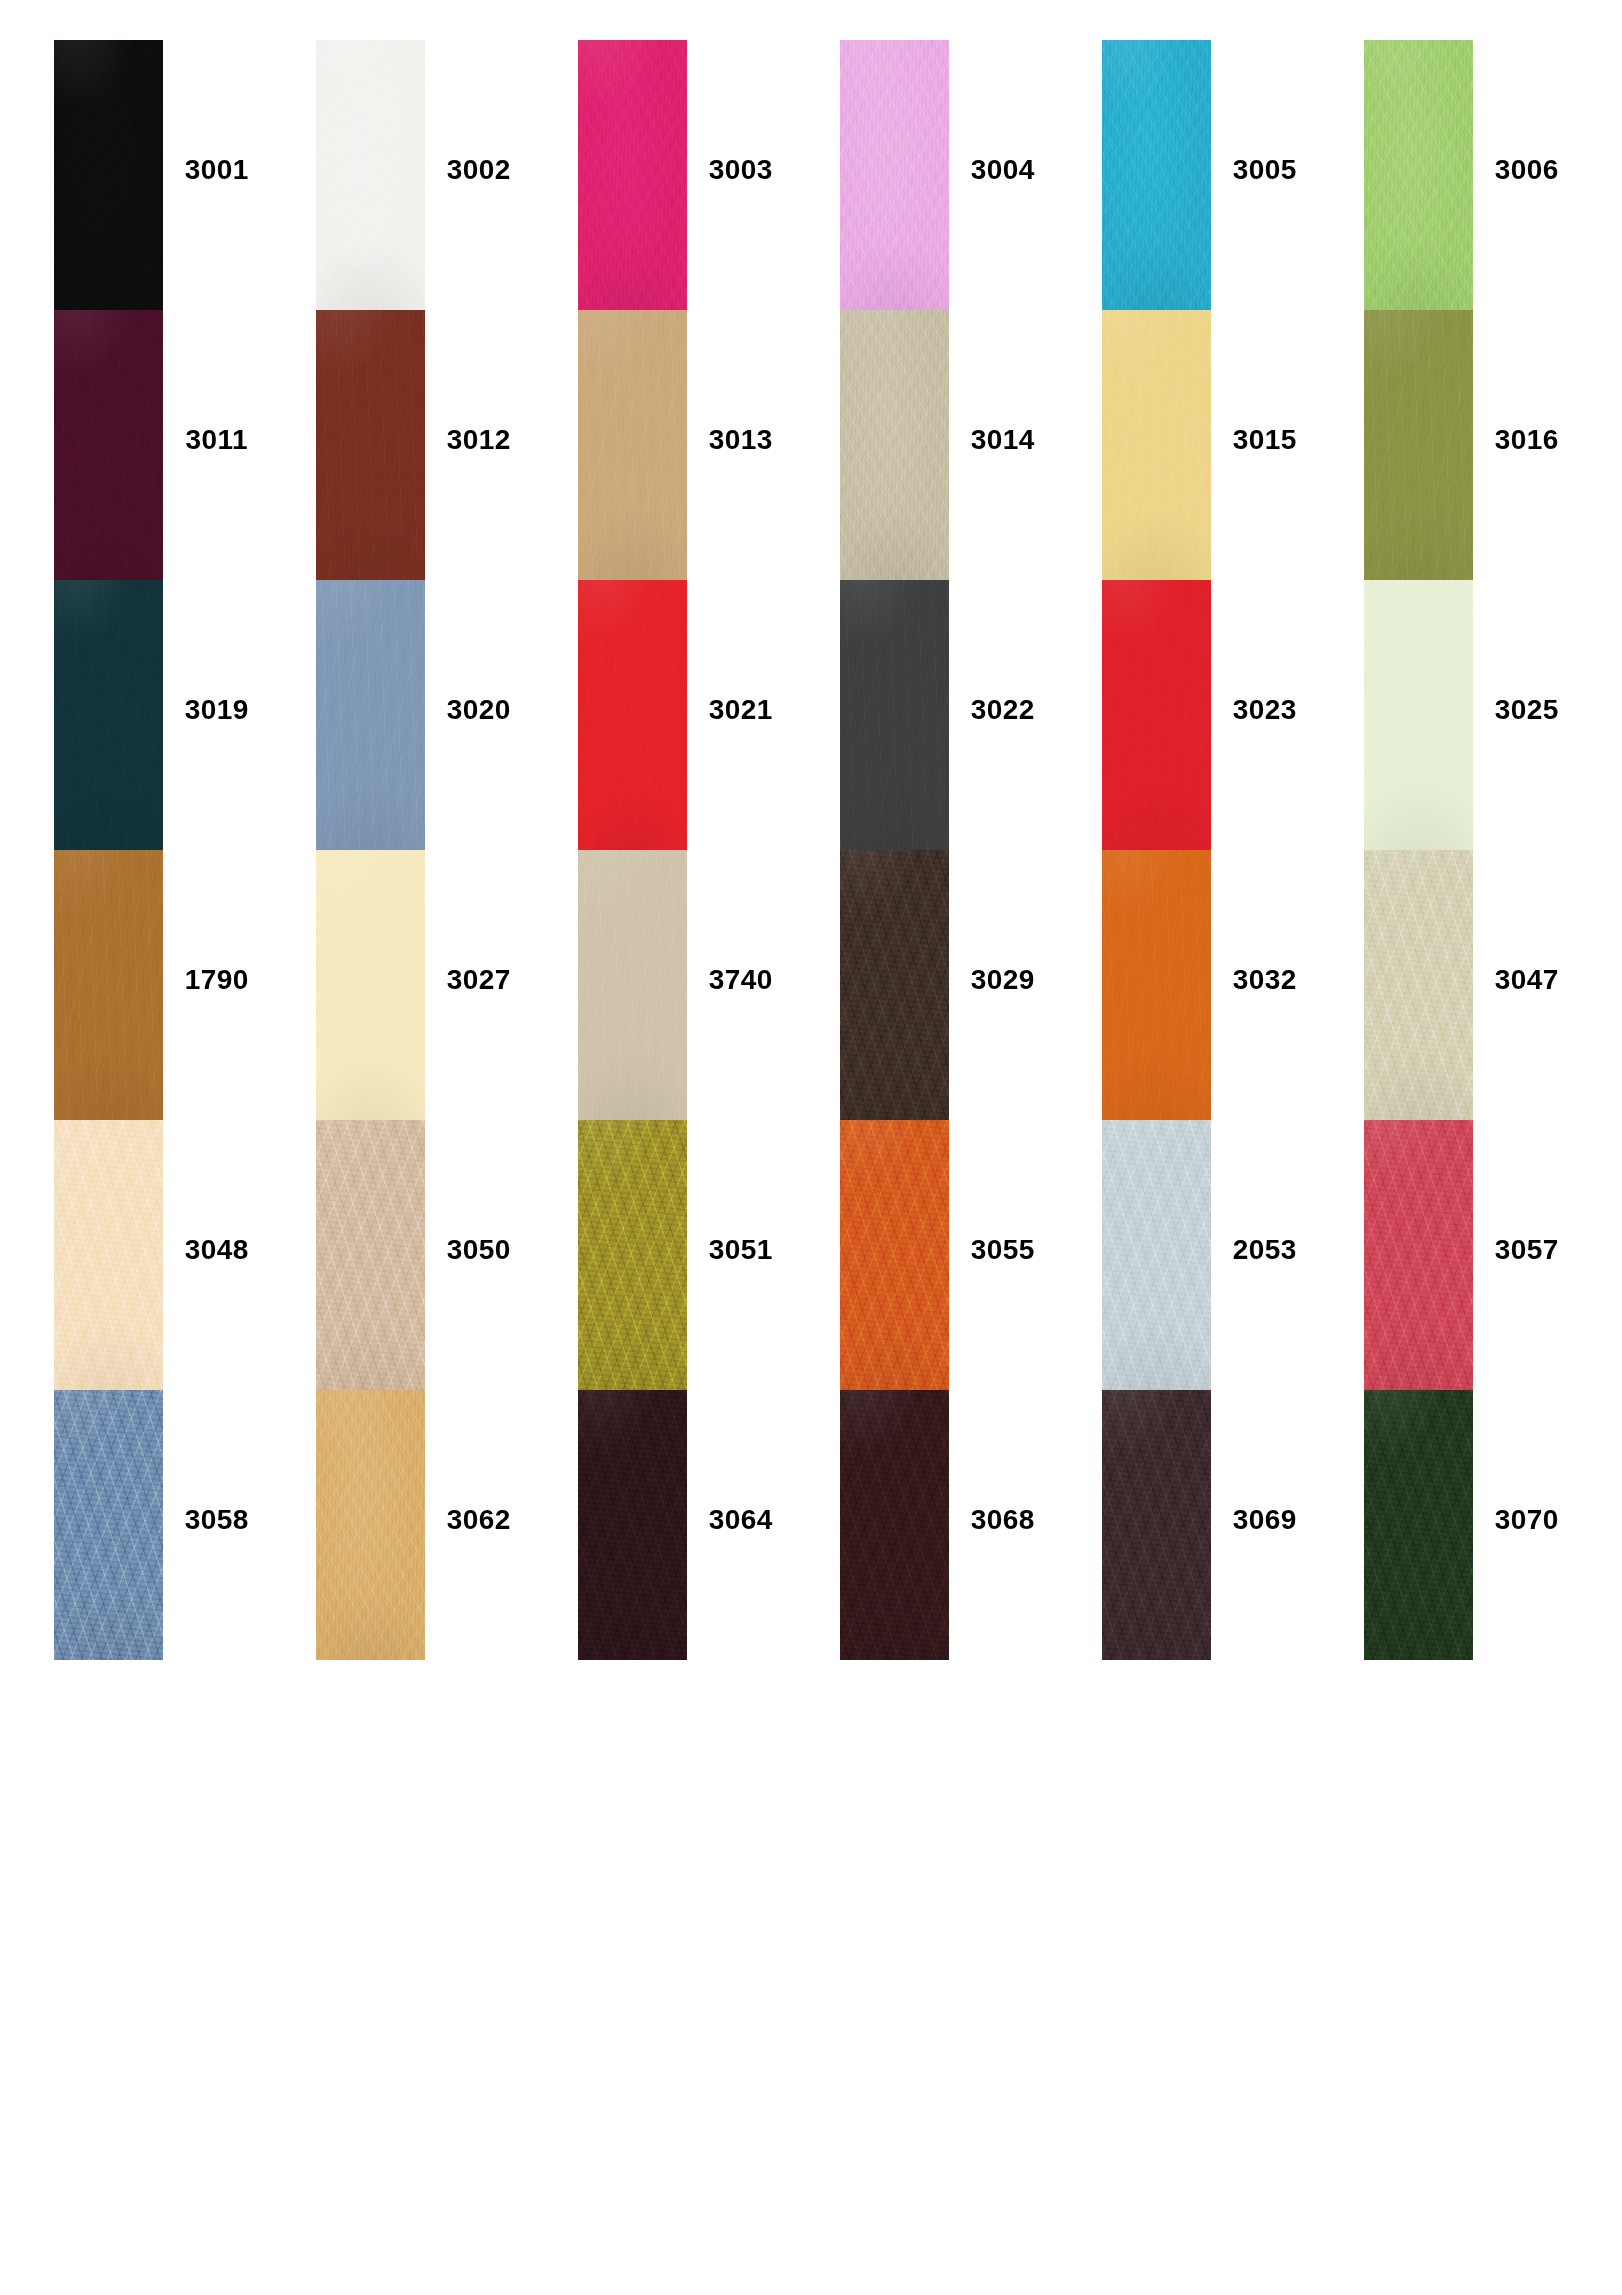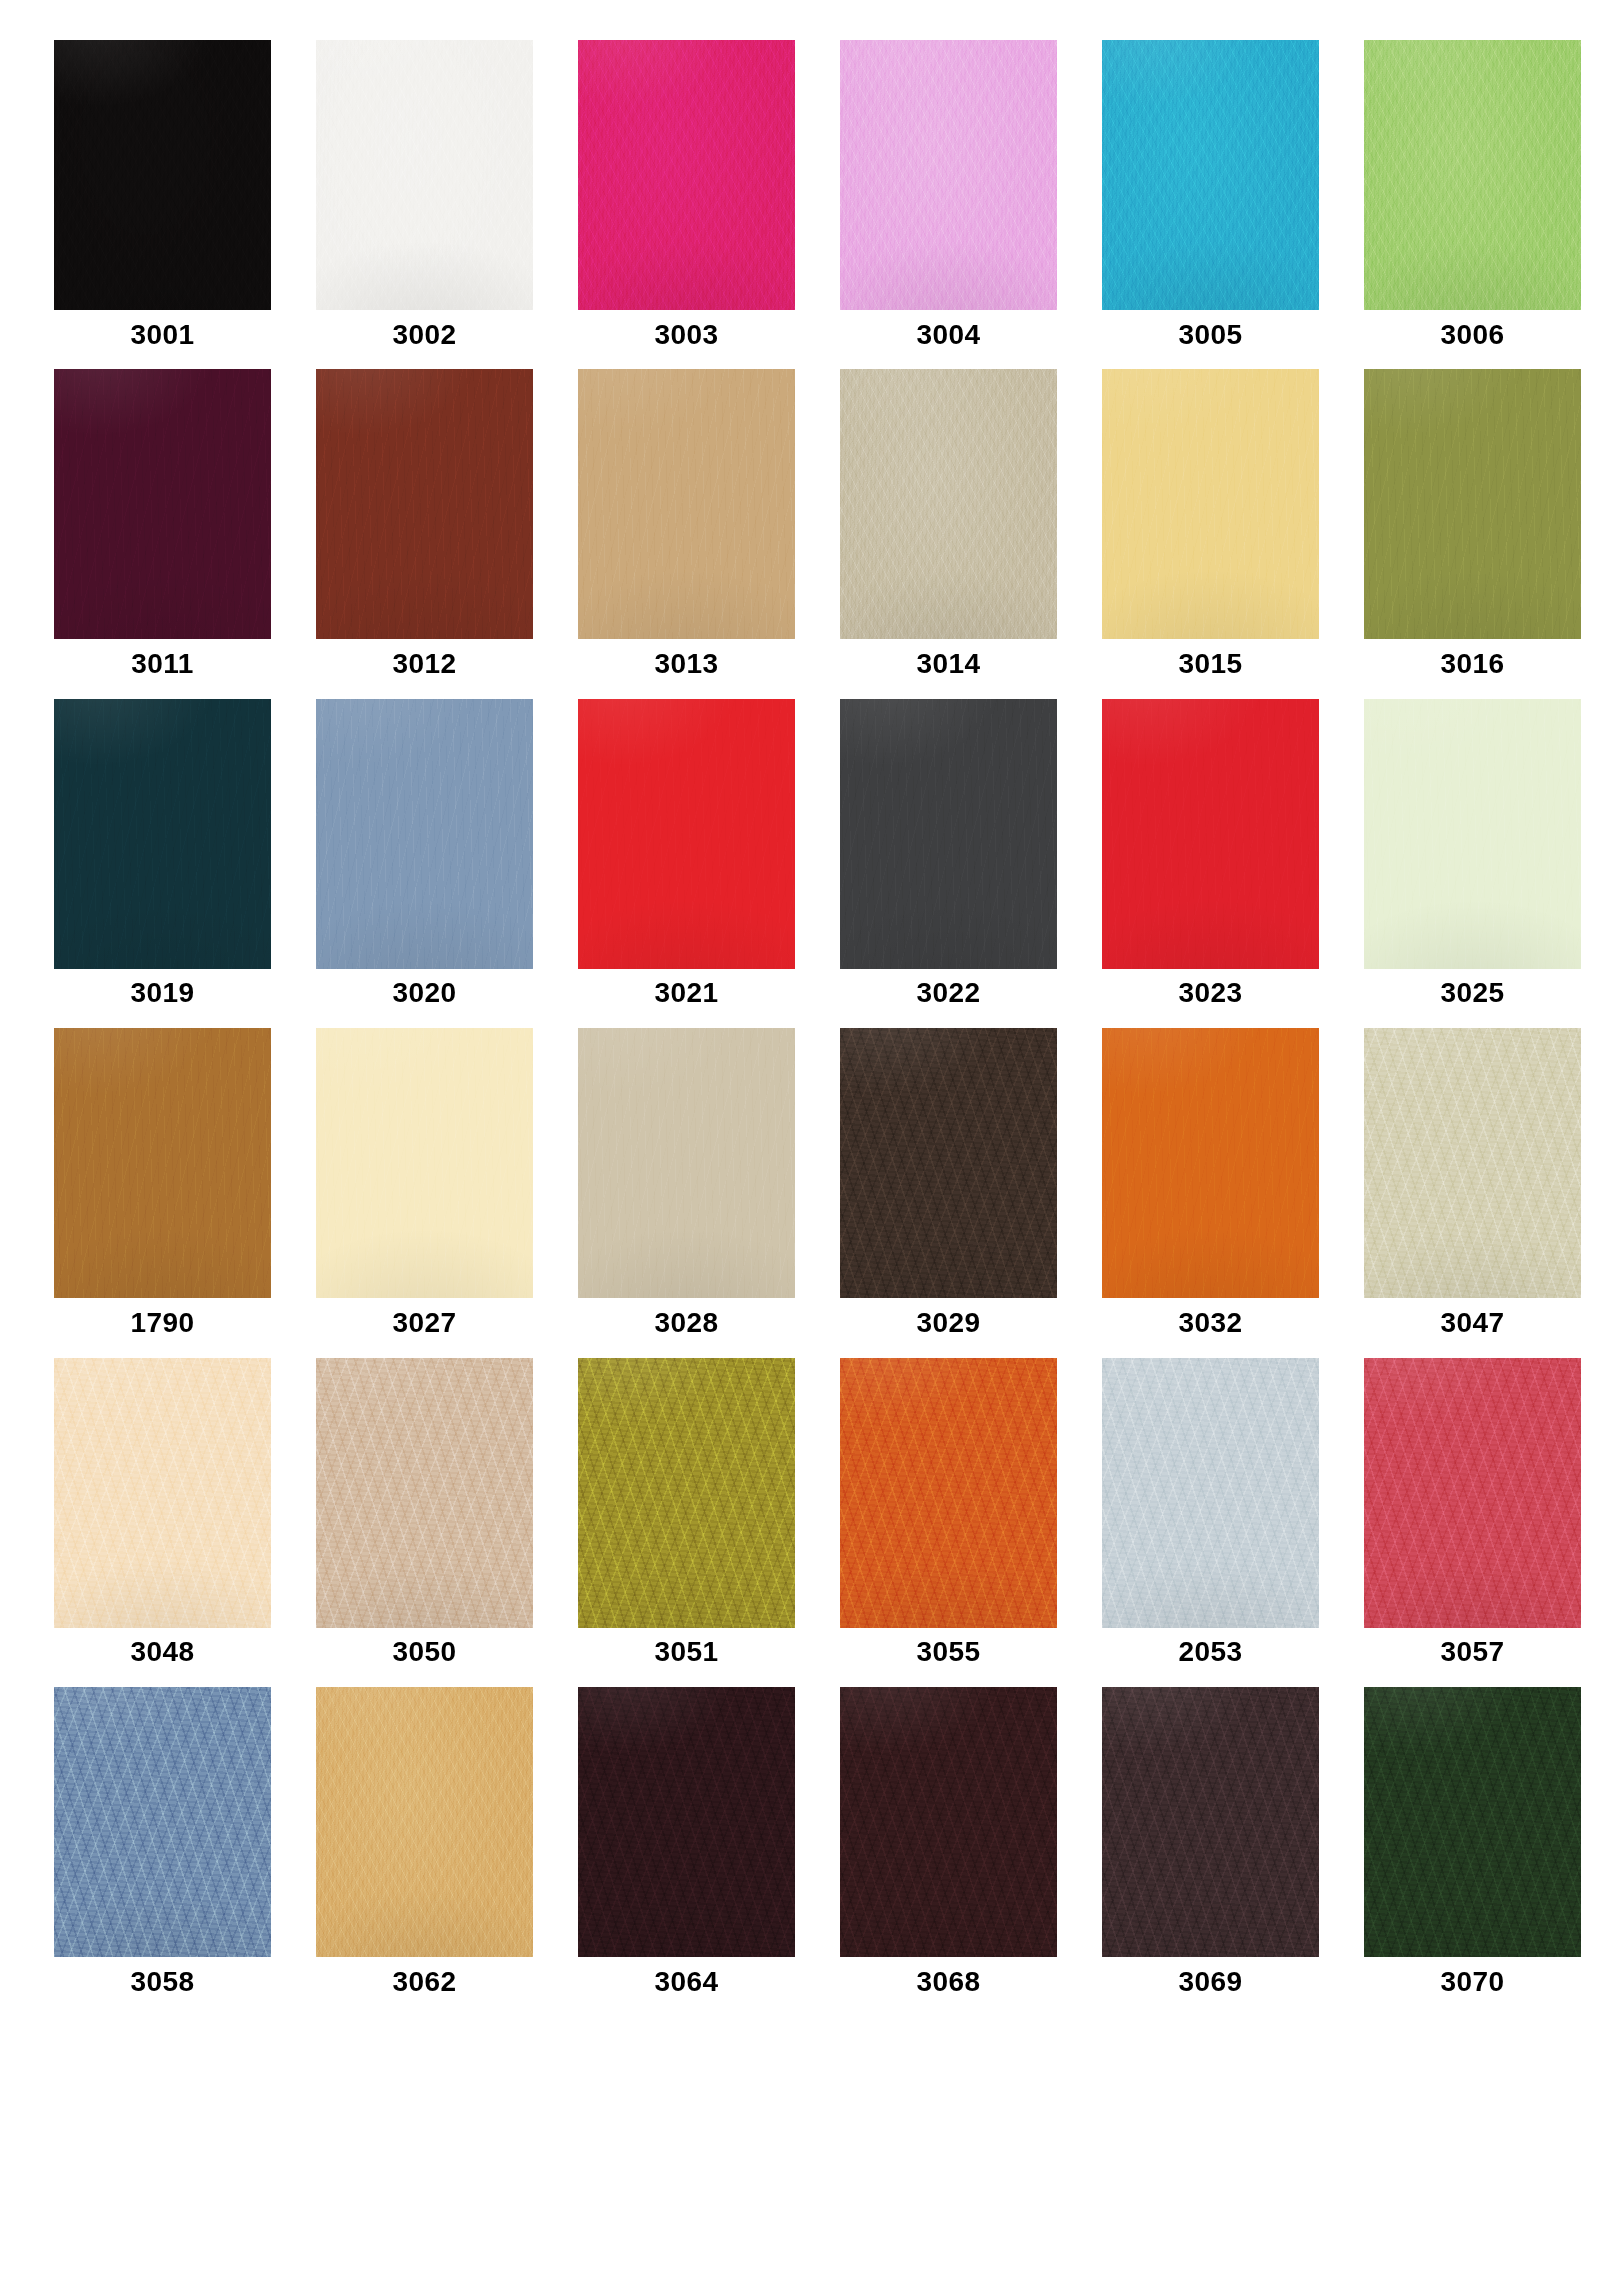--- a/index.html
+++ b/index.html
@@ -28,21 +28,21 @@
     display: grid;
     grid-template-columns: repeat(6, 217px);
     column-gap: 45px;
     row-gap: 0px;
     justify-content: start;
   }
 
   .swatch-cell {
     width: 217px;
     display: flex;
-    flex-direction: column;
+    flex-direction: row;
     align-items: center;
   }
 
   .swatch-chip {
     position: relative;
     width: 217px;
     height: 270px;
     overflow: hidden;
     background-color: #cccccc;
   }
@@ -235,21 +235,21 @@
       <div class="swatch-cell">
         <div class="swatch-chip smooth" title="3026" style="background-color: rgb(170, 113, 48);"></div>
         <span class="swatch-code">1790</span>
       </div>
       <div class="swatch-cell">
         <div class="swatch-chip smooth" title="3027" style="background-color: rgb(247, 234, 193);"></div>
         <span class="swatch-code">3027</span>
       </div>
       <div class="swatch-cell">
         <div class="swatch-chip smooth" title="3028" style="background-color: rgb(207, 196, 171);"></div>
-        <span class="swatch-code">3028</span>
+        <span class="swatch-code">3740</span>
       </div>
       <div class="swatch-cell">
         <div class="swatch-chip coarse" title="3029" style="background-color: rgb(61, 47, 39);"></div>
         <span class="swatch-code">3029</span>
       </div>
       <div class="swatch-cell">
         <div class="swatch-chip smooth" title="3032" style="background-color: rgb(217, 104, 26);"></div>
         <span class="swatch-code">3032</span>
       </div>
       <div class="swatch-cell">

